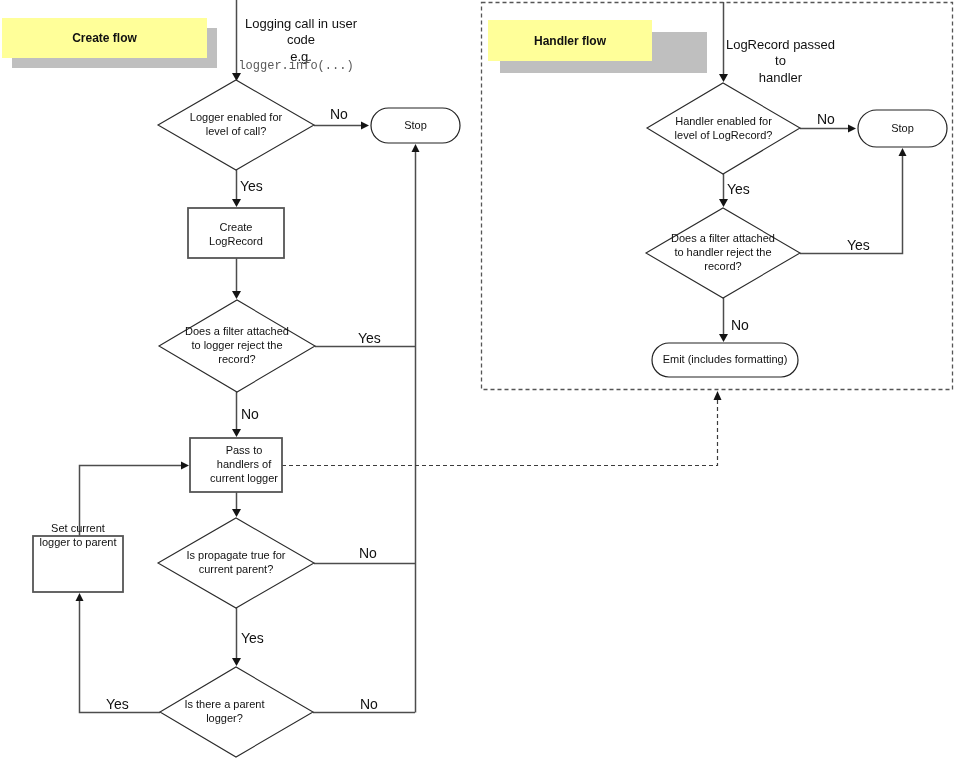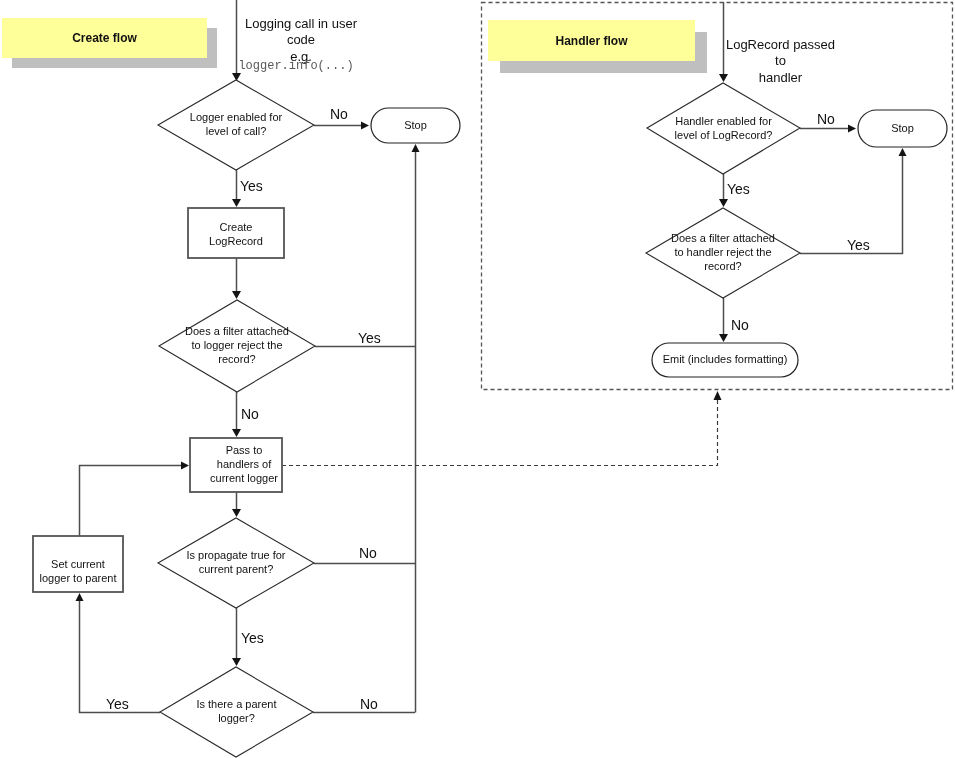--- a/index.html
+++ b/index.html
@@ -90,21 +90,21 @@
     <polygon class="decision" points="646,253 723,208 800,253 723,298"></polygon>
     <rect class="terminal" x="652" y="343" width="146" height="34" rx="17" ry="17"></rect>
   </svg>
 
   <div class="note-shadow" style="left:12px;top:28px;width:205px;height:40px;"></div>
   <div class="note" style="left:2px;top:18px;width:205px;height:40px;">
     <span>Create flow</span>
   </div>
 
   <div class="note-shadow" style="left:500px;top:32px;width:207px;height:41px;"></div>
-  <div class="note" style="left:488px;top:20px;width:207px;height:41px;">
+  <div class="note" style="left:488px;top:20px;width:164px;height:41px;">
     <span>Handler flow</span>
   </div>
 
   <div class="entry-text" style="left:240px;top:16px;width:122px;">Logging call in user
 code
 e.g.</div>
   <div class="entry-code" style="left:231px;top:59px;width:130px;">logger.info(...)</div>
   <div class="entry-text" style="left:723px;top:37px;width:115px;">LogRecord passed to
 handler</div>
 
@@ -114,23 +114,23 @@
   <div class="node-label" style="left:188px;top:208px;width:96px;height:54px;">Create
 LogRecord</div>
   <div class="node-label" style="left:159px;top:300px;width:156px;height:92px;">Does a filter attached
 to logger reject the
 record?</div>
   <div class="node-label" style="left:190px;top:438px;width:108px;height:54px;">Pass to
 handlers of
 current logger</div>
   <div class="node-label" style="left:158px;top:518px;width:156px;height:90px;">Is propagate true for
 current parent?</div>
-  <div class="node-label" style="left:160px;top:667px;width:153px;height:90px;">Is there a parent
+  <div class="node-label" style="left:148px;top:667px;width:153px;height:90px;">Is there a parent
 logger?</div>
-  <div class="node-label" style="left:33px;top:544px;width:90px;height:56px;">Set current
+  <div class="node-label" style="left:33px;top:508px;width:90px;height:56px;">Set current
 logger to parent</div>
 
   <div class="node-label" style="left:647px;top:83px;width:153px;height:91px;">Handler enabled for
 level of LogRecord?</div>
   <div class="node-label" style="left:858px;top:110px;width:89px;height:37px;">Stop</div>
   <div class="node-label" style="left:646px;top:208px;width:154px;height:90px;">Does a filter attached
 to handler reject the
 record?</div>
   <div class="node-label" style="left:652px;top:343px;width:146px;height:34px;">Emit (includes formatting)</div>
 

